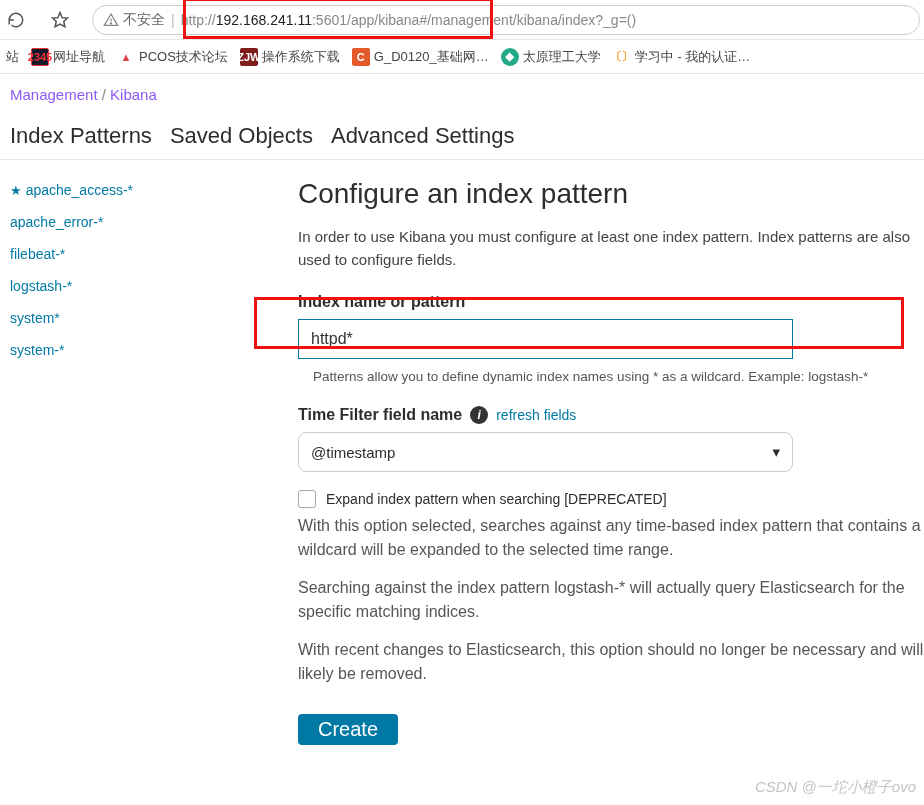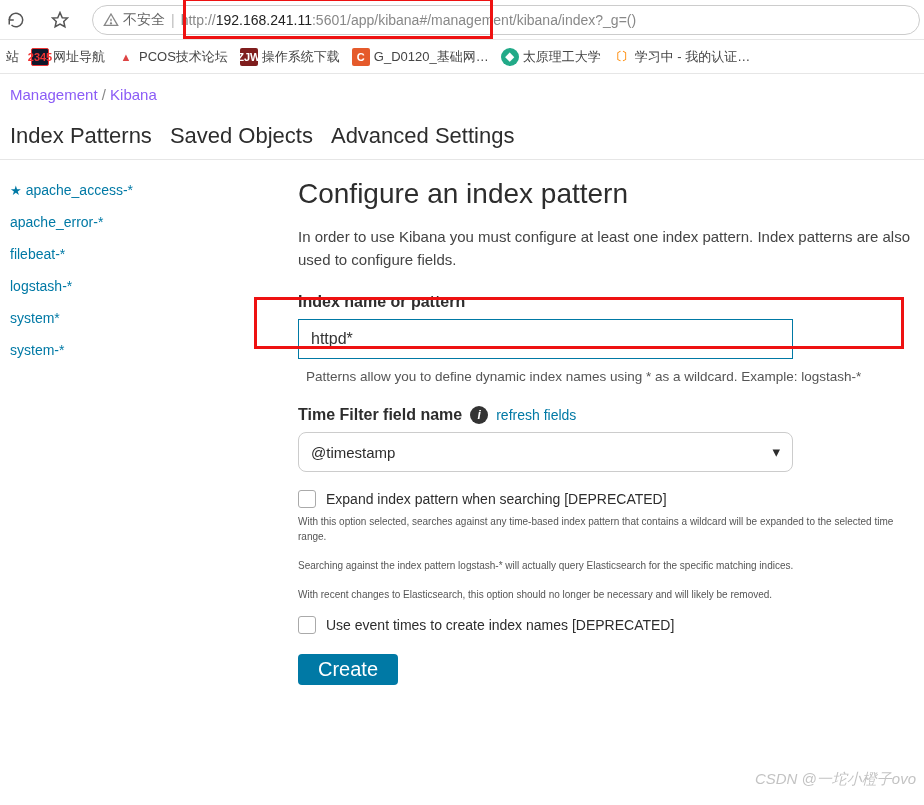--- a/index.html
+++ b/index.html
@@ -22,29 +22,29 @@
 .content { display: flex; }
 .sidebar { width: 280px; padding: 14px 10px; }
 .sidebar-item { color: #0079a5; padding: 8px 0; font-size: 14px; cursor: pointer; display: flex; align-items: center; gap: 4px; }
 .sidebar-item .star { color: #0079a5; font-size: 13px; }
 .main { flex: 1; padding: 18px 0 20px 18px; position: relative; }
 .main h1 { font-size: 28px; font-weight: 400; margin-bottom: 16px; }
 .intro { font-size: 15px; color: #444; margin-bottom: 22px; line-height: 1.5; }
 .field-label { font-size: 16px; font-weight: 700; margin-bottom: 8px; display: flex; align-items: center; gap: 8px; }
 .text-input { width: 495px; height: 40px; border: 1px solid #0079a5; border-radius: 0; padding: 16px 12px; font-size: 16px; color: #333; }
 .red-box-input { position: absolute; border: 3px solid #e11; left: -26px; top: 137px; width: 650px; height: 52px; pointer-events: none; }
-.helper { font-size: 13.5px; color: #555; margin: 10px 0 22px 8px; }
+.helper { font-size: 13.5px; color: #555; margin: 10px 0 22px 15px; }
 .info-icon { display: inline-flex; width: 18px; height: 18px; border-radius: 50%; background: #333; color: #fff; align-items: center; justify-content: center; font-size: 12px; font-weight: bold; font-style: italic; }
 .refresh-link { color: #0079a5; font-size: 14px; font-weight: 400; text-decoration: none; }
 .select { width: 495px; height: 40px; border: 1px solid #ccc; border-radius: 8px; padding: 0 12px; display: flex; align-items: center; justify-content: space-between; font-size: 15px; margin-bottom: 18px; cursor: pointer; }
 .checkbox-row { display: flex; align-items: center; gap: 10px; margin: 6px 0; }
 .checkbox { width: 18px; height: 18px; border: 1px solid #aaa; border-radius: 3px; background: #fff; }
-.deprecated-text { font-size: 10px; color: #555; margin: 4px 0 14px 0; line-height: 1.5; }
+.deprecated-text { font-size: 16px; color: #555; margin: 4px 0 14px 0; line-height: 1.5; }
 .btn-create { background: #0079a5; color: #fff; border: none; border-radius: 4px; padding: 4px 20px; font-size: 20px; cursor: pointer; margin-top: 14px; }
-.watermark { position: fixed; right: 8px; bottom: 16px; color: rgba(120,120,120,0.45); font-size: 15px; font-style: italic; pointer-events: none; }
+.watermark { position: fixed; right: 8px; bottom: 8px; color: rgba(120,120,120,0.45); font-size: 15px; font-style: italic; pointer-events: none; }
 </style>
 </head>
 <body>
 
 <div class="browser-bar">
   <div class="nav-arrow">
     <svg width="18" height="18" viewBox="0 0 24 24" fill="none" stroke="#555" stroke-width="2">
         <path d="M3 12a9 9 0 1 1 3 6.7"></path>
         <path d="M3 18v-6h6"></path>
       </svg>
@@ -158,22 +158,18 @@
     <div class="checkbox-row">
       <div class="checkbox"></div>
       <span>Expand index pattern when searching [DEPRECATED]</span>
     </div>
     <p class="deprecated-text">With this option selected, searches against any time-based index pattern that contains a wildcard will be expanded to the selected time range.</p>
     <p class="deprecated-text">
       <span>Searching against the index pattern </span><span class="em">logstash-*</span><span> will actually query Elasticsearch for the specific matching indices.</span>
     </p>
     <p class="deprecated-text">With recent changes to Elasticsearch, this option should no longer be necessary and will likely be removed.</p>
 
-    <div class="checkbox-row">
-      <div class="checkbox"></div>
-      <span>Use event times to create index names [DEPRECATED]</span>
-    </div>
 
     <button class="btn-create">Create</button>
   </div>
 </div>
 
 <div class="watermark">CSDN @一坨小橙子ovo</div>
 
 </body></html>

